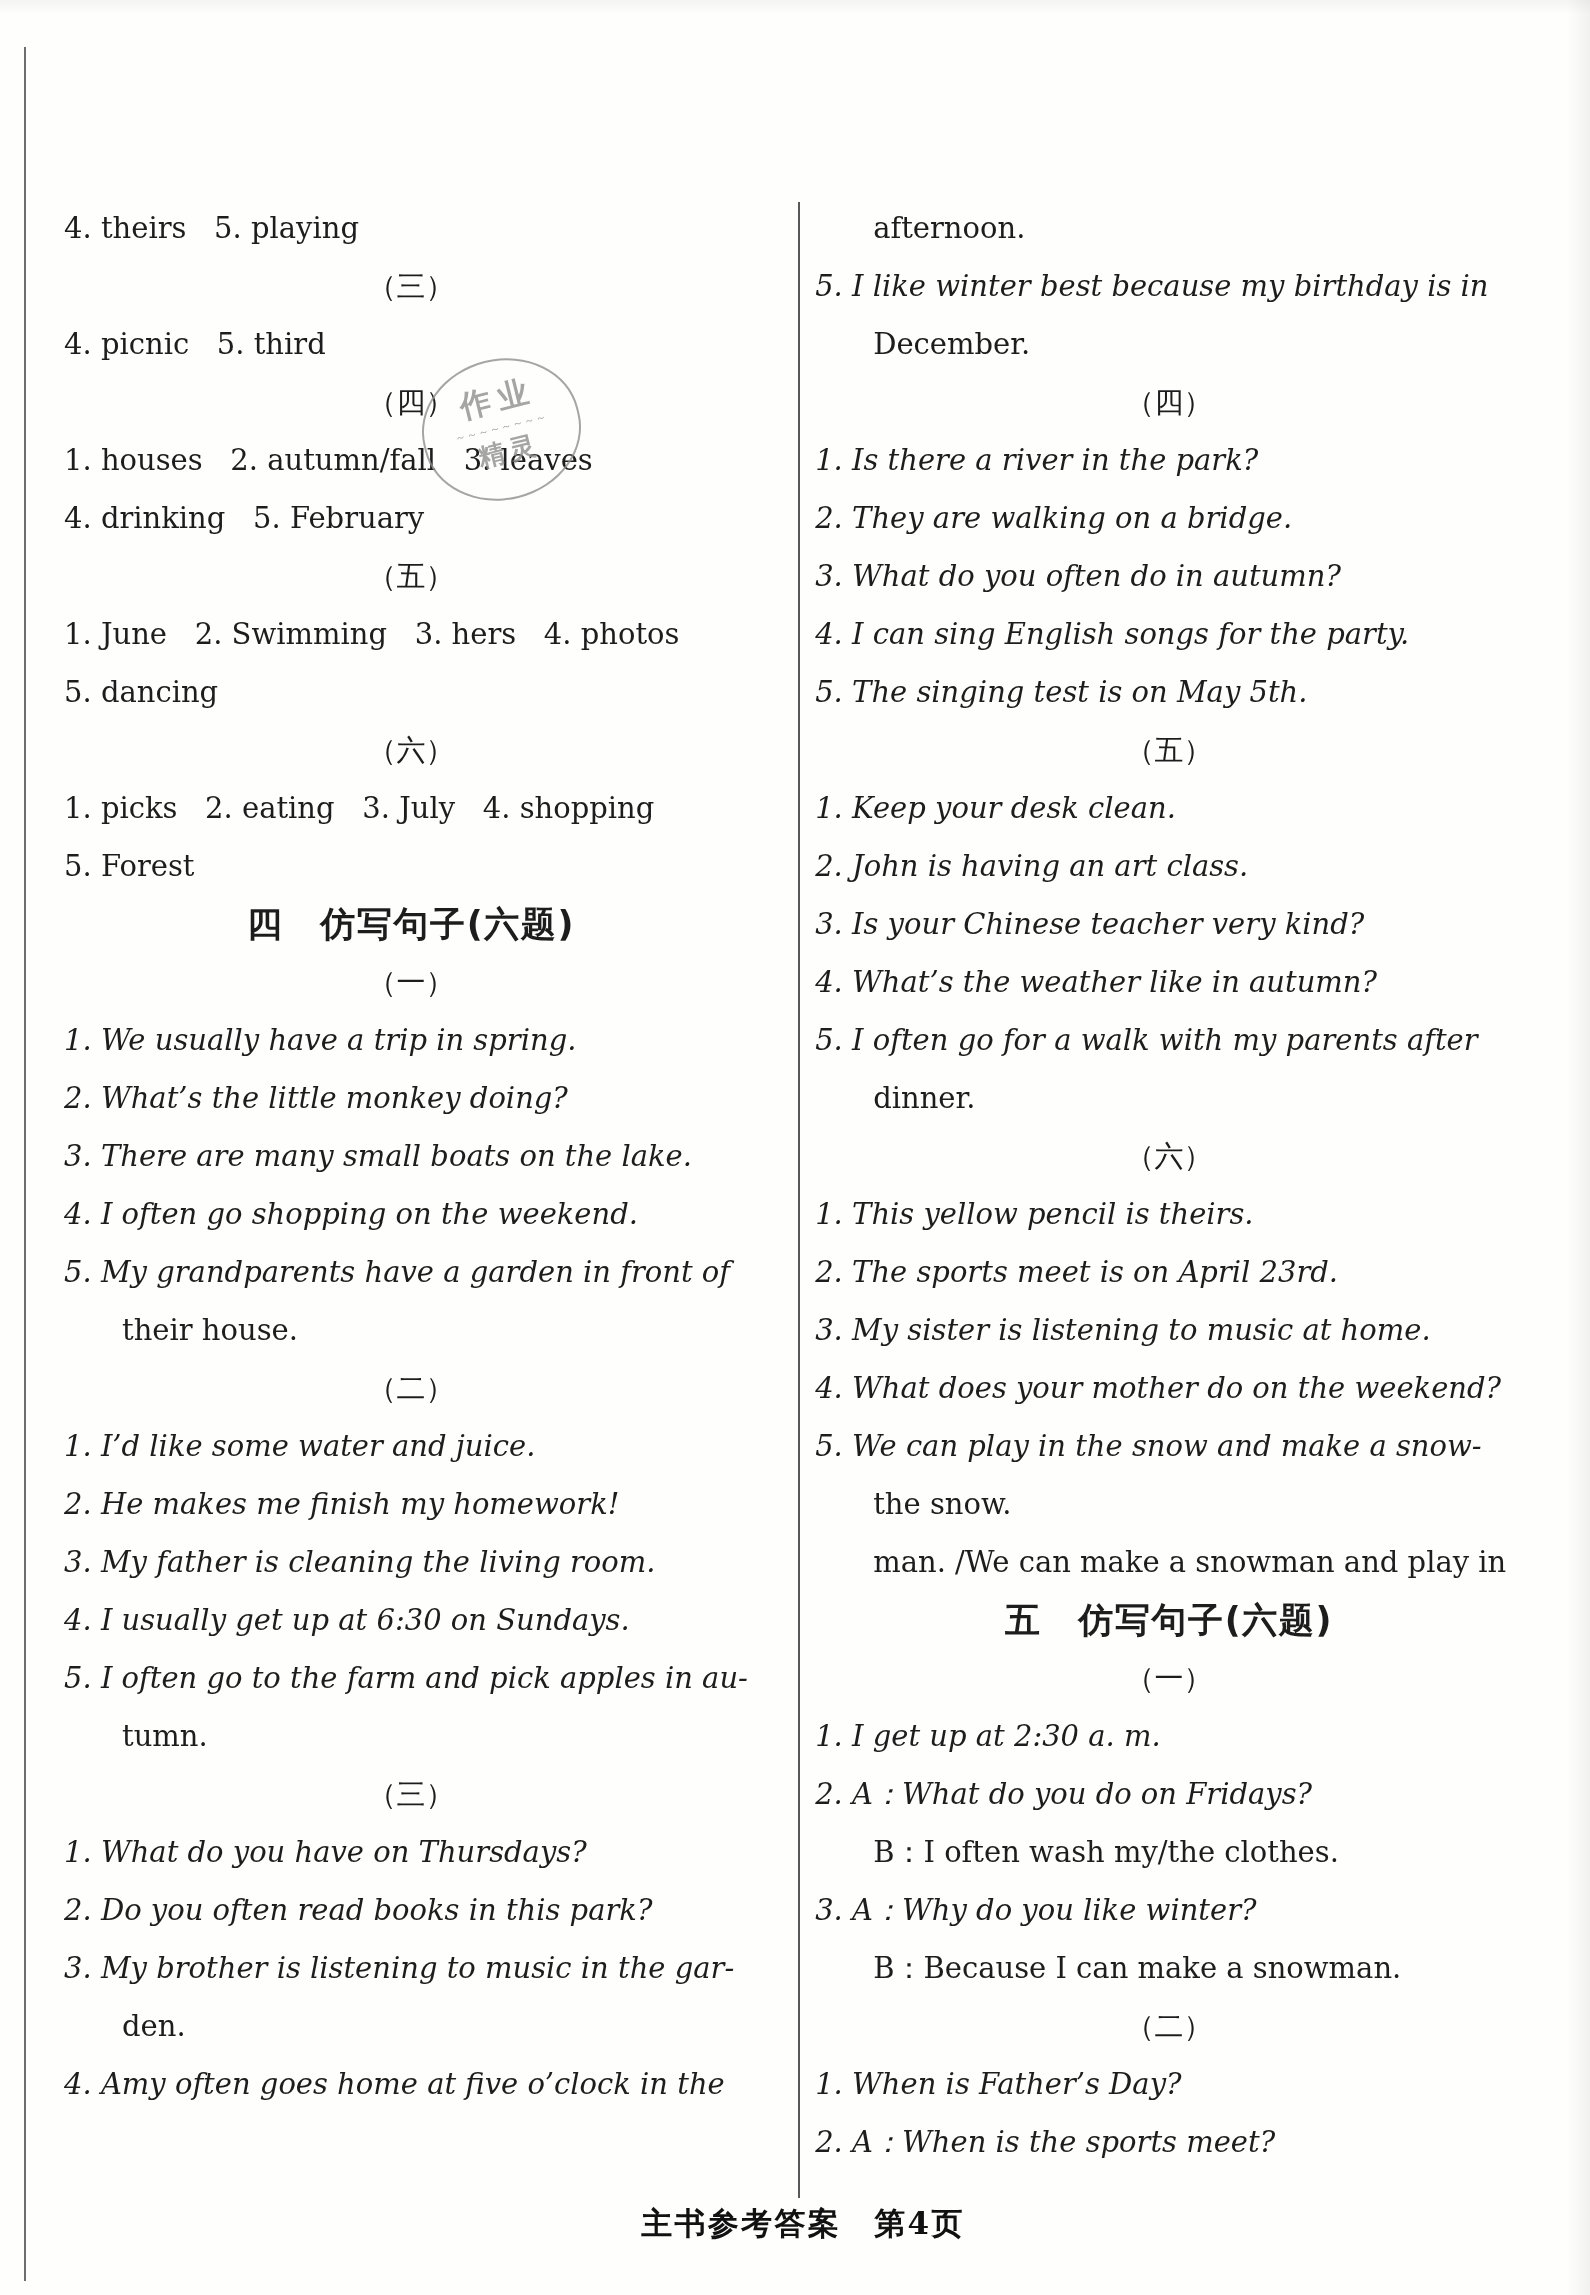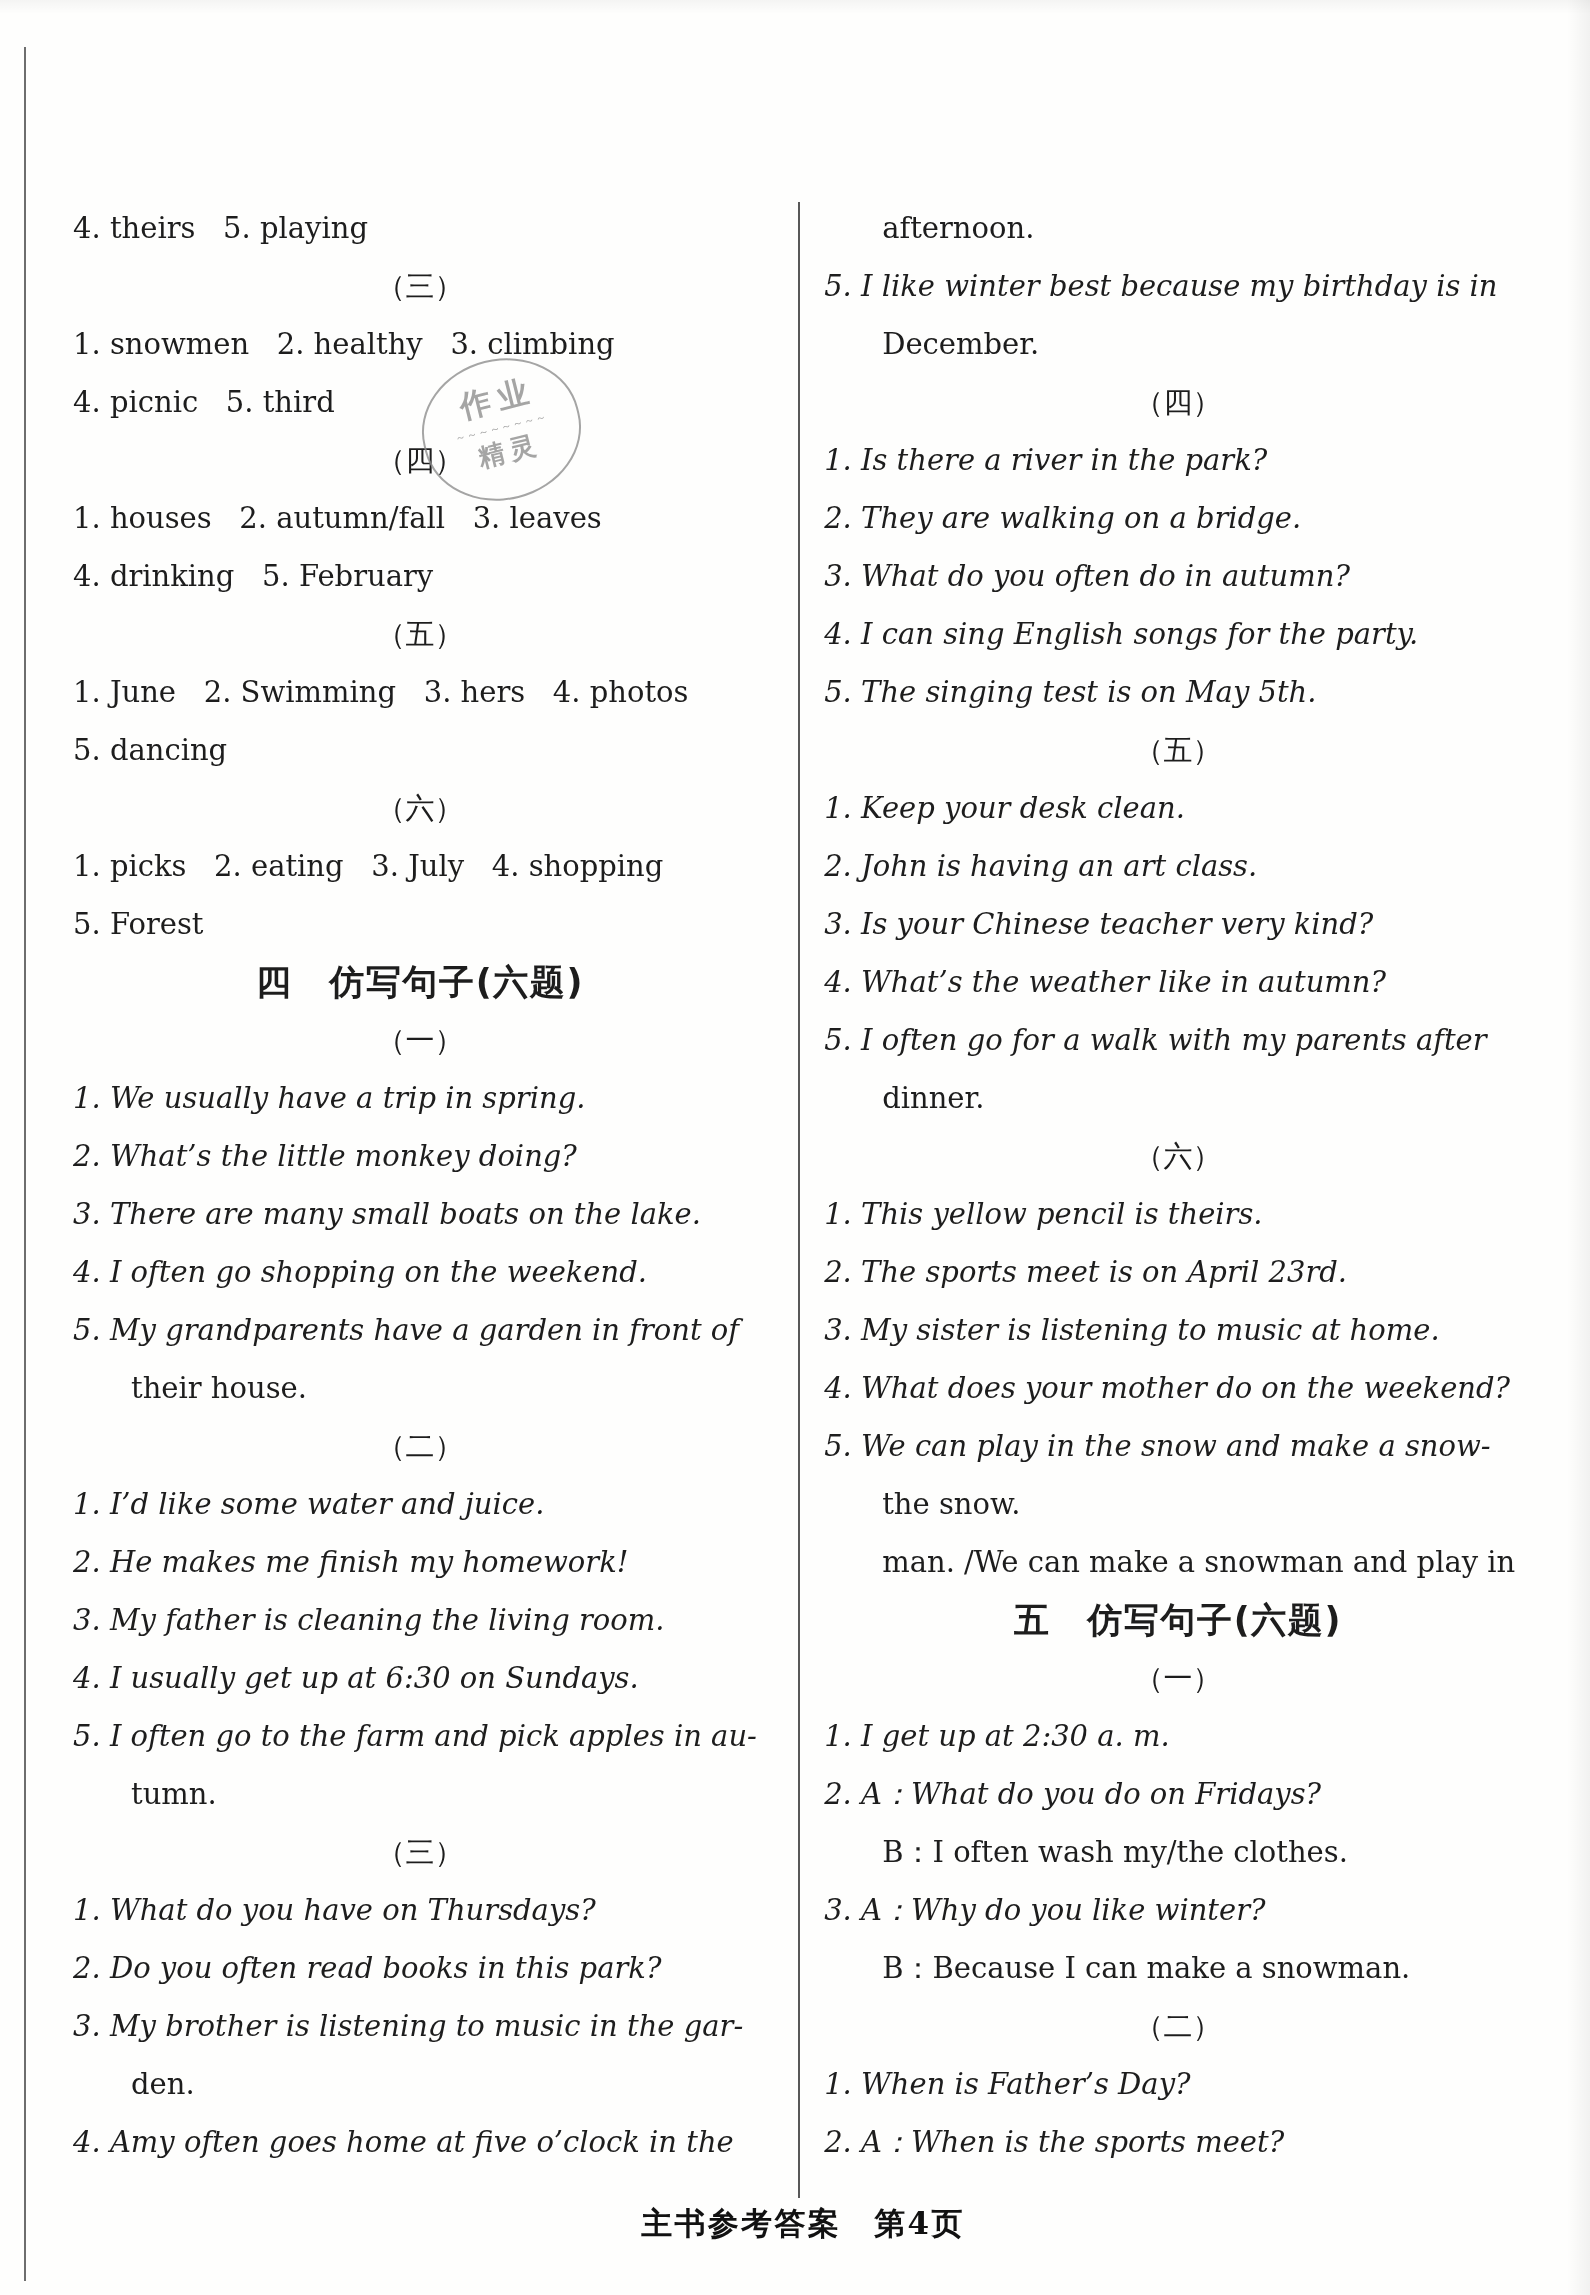--- a/index.html
+++ b/index.html
@@ -23,21 +23,21 @@
   }
   .left-rule {
     position:absolute; left:24px; top:47px; width:1.6px; height:2234px;
     background:#6e6e6e;
   }
   .col-divider {
     position:absolute; left:798px; top:202px; width:1.6px; height:1996px;
     background:#585858;
   }
   .columns {
-    position:absolute; top:199px; left:12px; width:1520px;
+    position:absolute; top:199px; left:3px; width:1520px;
     display:flex; align-items:flex-start;
   }
   .col { display:block; }
   .col-left  { margin-left:61px;  width:712px; }
   .col-right { margin-left:57px;  width:726px; }
   .line {
     height:58px; line-height:58px;
     font-size:29px;
     white-space:pre;
   }
@@ -95,21 +95,20 @@
 <div class="page">
   <div class="scan-shade-top"></div>
   <div class="scan-shade-right"></div>
   <div class="left-rule"></div>
   <div class="col-divider"></div>
 
   <div class="columns">
     <div class="col col-left" id="col-left">
         <div class="line t-answers">4. theirs   5. playing</div>
         <div class="line t-marker">（三）</div>
-        <div class="line t-answers">1. snowmen   2. healthy   3. climbing</div>
         <div class="line t-answers">4. picnic   5. third</div>
         <div class="line t-marker">（四）</div>
         <div class="line t-answers">1. houses   2. autumn/fall   3. leaves</div>
         <div class="line t-answers">4. drinking   5. February</div>
         <div class="line t-marker">（五）</div>
         <div class="line t-answers">1. June   2. Swimming   3. hers   4. photos</div>
         <div class="line t-answers">5. dancing</div>
         <div class="line t-marker">（六）</div>
         <div class="line t-answers">1. picks   2. eating   3. July   4. shopping</div>
         <div class="line t-answers">5. Forest</div>

